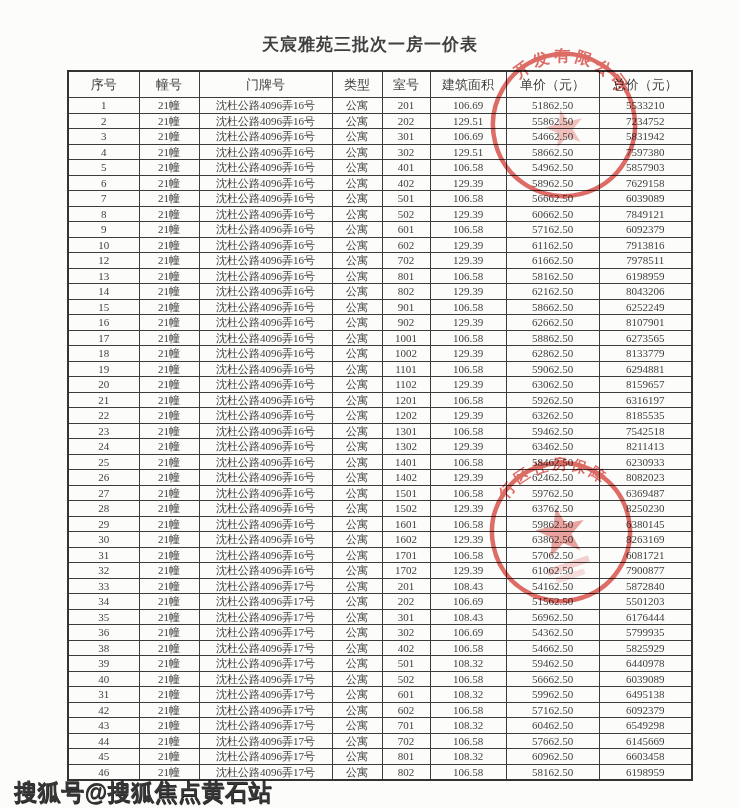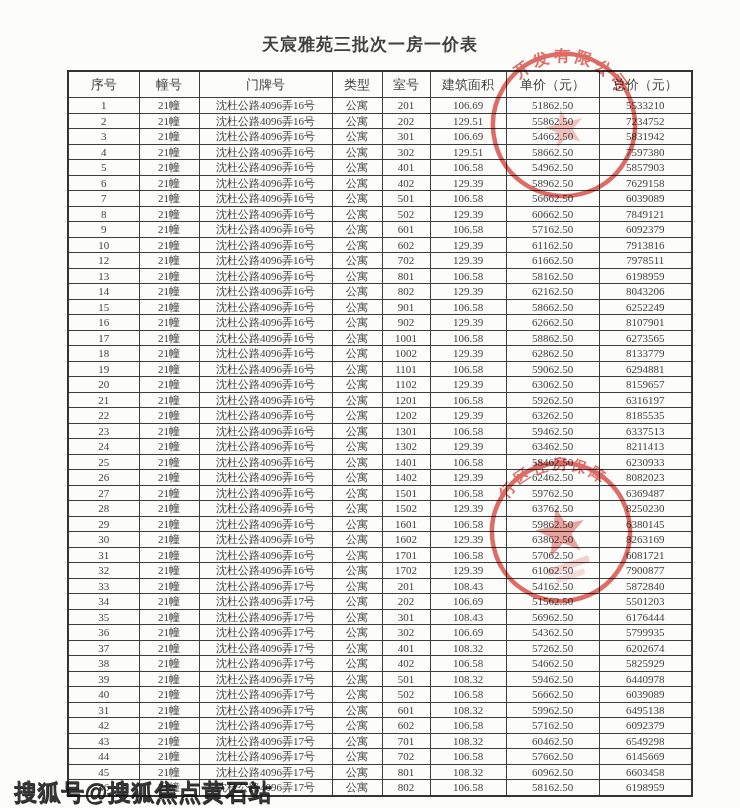--- a/index.html
+++ b/index.html
@@ -266,21 +266,21 @@
           <td>8185535</td>
         </tr>
         <tr>
           <td>23</td>
           <td>21幢</td>
           <td>沈杜公路4096弄16号</td>
           <td>公寓</td>
           <td>1301</td>
           <td>106.58</td>
           <td>59462.50</td>
-          <td>6337513</td>
+          <td>7542518</td>
         </tr>
         <tr>
           <td>24</td>
           <td>21幢</td>
           <td>沈杜公路4096弄16号</td>
           <td>公寓</td>
           <td>1302</td>
           <td>129.39</td>
           <td>63462.50</td>
           <td>8211413</td>
@@ -397,30 +397,20 @@
         </tr>
         <tr>
           <td>36</td>
           <td>21幢</td>
           <td>沈杜公路4096弄17号</td>
           <td>公寓</td>
           <td>302</td>
           <td>106.69</td>
           <td>54362.50</td>
           <td>5799935</td>
-        </tr>
-        <tr>
-          <td>37</td>
-          <td>21幢</td>
-          <td>沈杜公路4096弄17号</td>
-          <td>公寓</td>
-          <td>401</td>
-          <td>108.32</td>
-          <td>57262.50</td>
-          <td>6202674</td>
         </tr>
         <tr>
           <td>38</td>
           <td>21幢</td>
           <td>沈杜公路4096弄17号</td>
           <td>公寓</td>
           <td>402</td>
           <td>106.58</td>
           <td>54662.50</td>
           <td>5825929</td>

